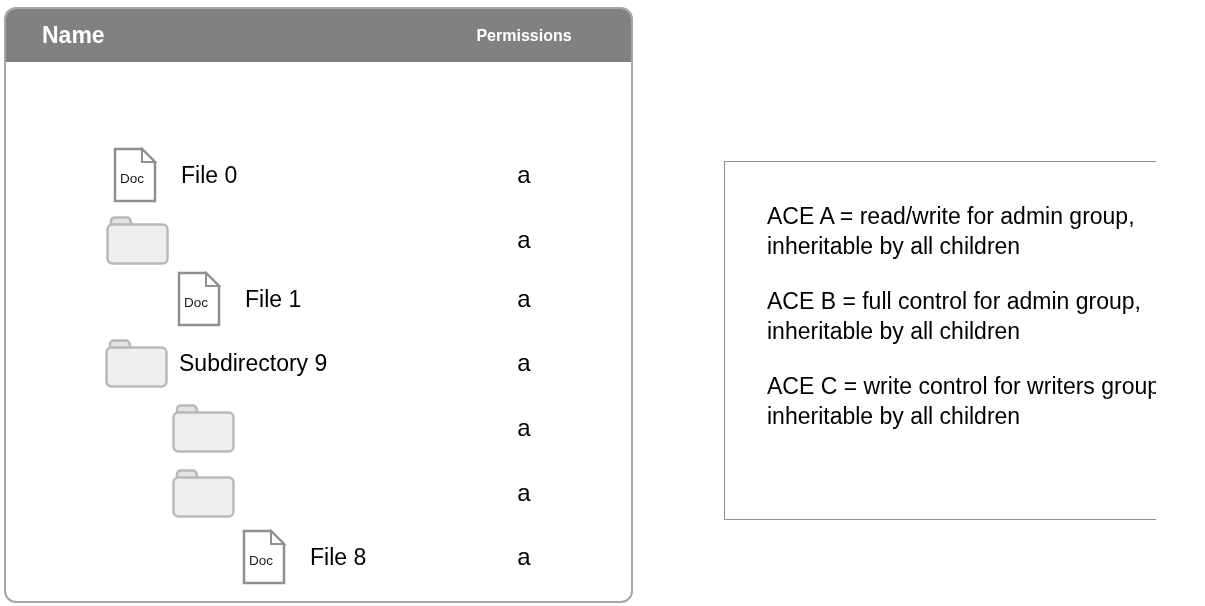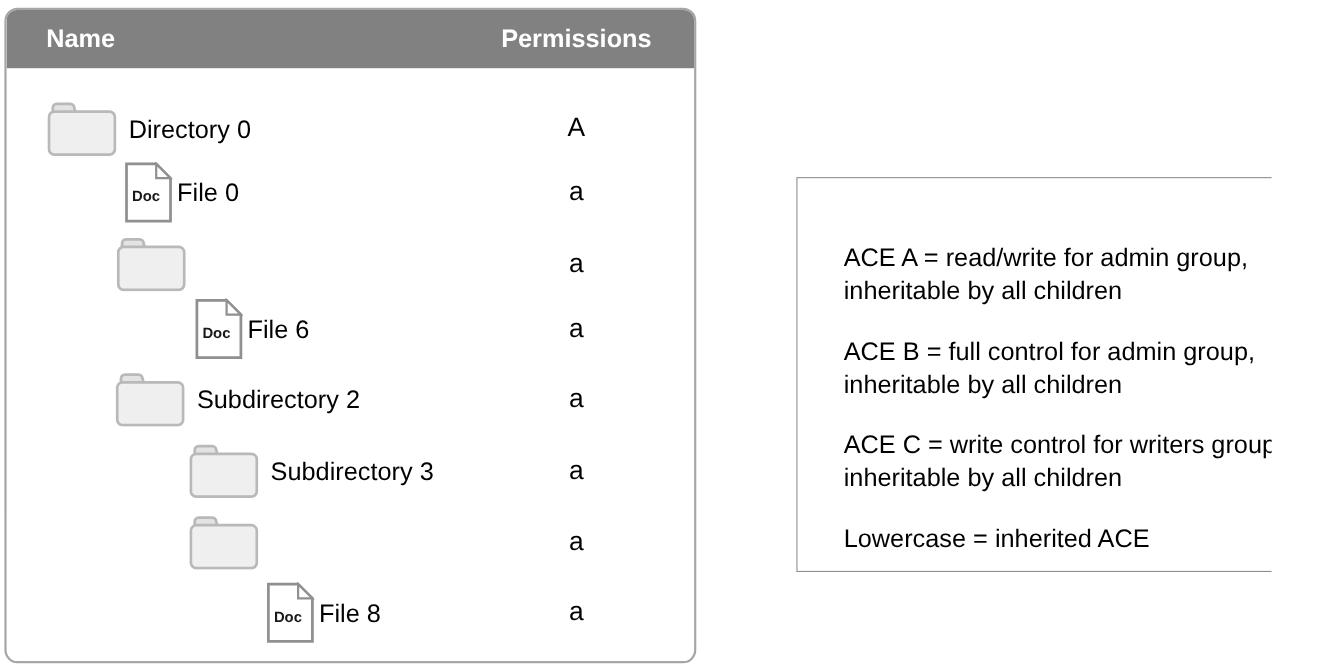--- a/index.html
+++ b/index.html
@@ -44,64 +44,63 @@
     font-size: 23px;
     font-weight: bold;
     color: #ffffff;
   }
   .panel-header .hdr-perm {
     position: absolute;
     left: 448px;
     width: 140px;
     top: 0;
     line-height: 53px;
-    font-size: 23px;
+    font-size: 16px;
     font-weight: bold;
     color: #ffffff;
     text-align: center;
   }
   .tree-row {
     position: absolute;
     left: 0;
     width: 100%;
     height: 56px;
     display: flex;
     align-items: center;
   }
   .tree-row .icon-wrap {
     flex: 0 0 auto;
     display: flex;
     align-items: flex-end;
-    font-weight: bold;
   }
   .tree-row .row-label {
     font-size: 23px;
     white-space: nowrap;
   }
   .tree-row.is-folder .row-label { margin-left: 11px; }
-  .tree-row.is-doc    .row-label { margin-left: 4px; }
+  .tree-row.is-doc    .row-label { margin-left: 24px; }
   .tree-row .perm {
     position: absolute;
     left: 448px;
     width: 140px;
     text-align: center;
     font-size: 24px;
   }
 
   
   .legend {
     position: absolute;
     left: 724px;
     top: 161px;
     width: 479px;
     height: 359px;
     border: 1.5px solid #8f8f8f;
     box-sizing: border-box;
     background: #ffffff;
-    padding: 57px 28px 0 42px;
+    padding: 39px 28px 0 42px;
   }
   .legend-item {
     font-size: 23px;
     line-height: 30px;
     white-space: pre-line;
     margin: 0 0 25px 0;
   }
 </style>
 </head>
 <body>
@@ -116,29 +115,20 @@
 </svg>
 
 <div id="canvas">
 
   <div class="panel">
     <div class="panel-header">
       <span class="hdr-name">Name</span>
       <span class="hdr-perm">Permissions</span>
     </div>
 
-    <div class="tree-row is-folder" style="top:80px">
-      <span class="icon-wrap" style="margin-left:37px">
-        <svg width="63" height="50" viewBox="0 0 63 50">
-            <use href="#tpl-folder"></use>
-          </svg>
-        </span>
-      <span class="row-label">Directory 0</span>
-      <span class="perm">A</span>
-    </div>
     <div class="tree-row is-doc" style="top:138px">
       <span class="icon-wrap" style="margin-left:107px">
         <svg width="44" height="56" viewBox="0 0 44 56">
           <path d="M2 2 h27 l13 13 v39 h-40 z" fill="#ffffff" stroke="#909090" stroke-width="2.5"></path>
           <path d="M29 2 l13 13 h-13 z" fill="#ffffff" stroke="#909090" stroke-width="2"></path>
           <text x="7" y="36" font-size="13.5" fill="#1a1a1a">Doc</text>
         </svg>
         </span>
       <span class="row-label">File 0</span>
       <span class="perm">a</span>
@@ -152,39 +142,38 @@
       <span class="perm">a</span>
     </div>
     <div class="tree-row is-doc" style="top:262px">
       <span class="icon-wrap" style="margin-left:171px">
         <svg width="44" height="56" viewBox="0 0 44 56">
           <path d="M2 2 h27 l13 13 v39 h-40 z" fill="#ffffff" stroke="#909090" stroke-width="2.5"></path>
           <path d="M29 2 l13 13 h-13 z" fill="#ffffff" stroke="#909090" stroke-width="2"></path>
           <text x="7" y="36" font-size="13.5" fill="#1a1a1a">Doc</text>
         </svg>
         </span>
-      <span class="row-label">File 6</span>
+      <span class="row-label">File 1</span>
       <span class="perm">a</span>
     </div>
     <div class="tree-row is-folder" style="top:326px">
       <span class="icon-wrap" style="margin-left:99px">
         <svg width="63" height="50" viewBox="0 0 63 50">
             <use href="#tpl-folder"></use>
           </svg>
         </span>
-      <span class="row-label">Subdirectory 2</span>
+      <span class="row-label">Subdirectory 9</span>
       <span class="perm">a</span>
     </div>
     <div class="tree-row is-folder" style="top:391px">
       <span class="icon-wrap" style="margin-left:166px">
         <svg width="63" height="50" viewBox="0 0 63 50">
             <use href="#tpl-folder"></use>
           </svg>
         </span>
-      <span class="row-label">Subdirectory 3</span>
       <span class="perm">a</span>
     </div>
     <div class="tree-row is-folder" style="top:456px">
       <span class="icon-wrap" style="margin-left:166px">
         <svg width="63" height="50" viewBox="0 0 63 50">
             <use href="#tpl-folder"></use>
           </svg>
         </span>
       <span class="perm">a</span>
     </div>
@@ -201,16 +190,15 @@
     </div>
   </div>
 
   <div class="legend">
     <p class="legend-item">ACE A = read/write for admin group,
 inheritable by all children</p>
     <p class="legend-item">ACE B = full control for admin group,
 inheritable by all children</p>
     <p class="legend-item">ACE C = write control for writers group,
 inheritable by all children</p>
-    <p class="legend-item">Lowercase = inherited ACE</p>
   </div>
 
 </div>
 
 </body></html>

